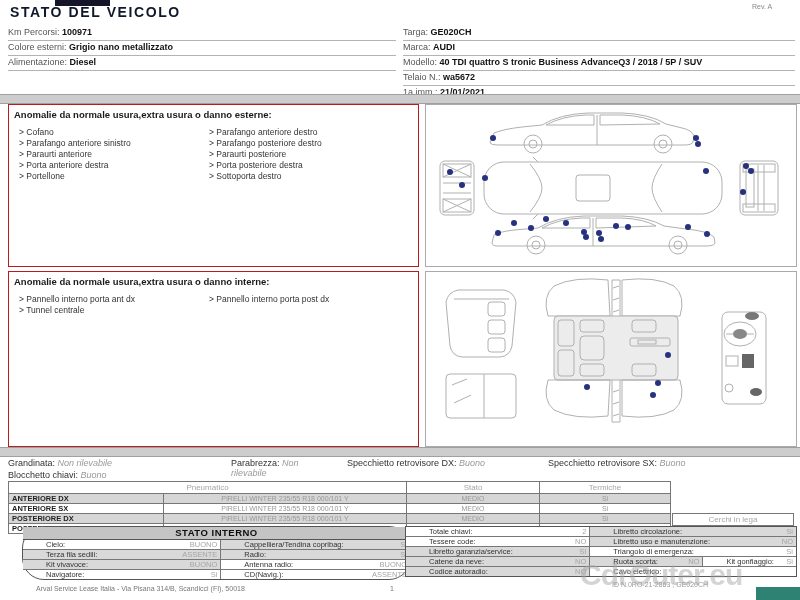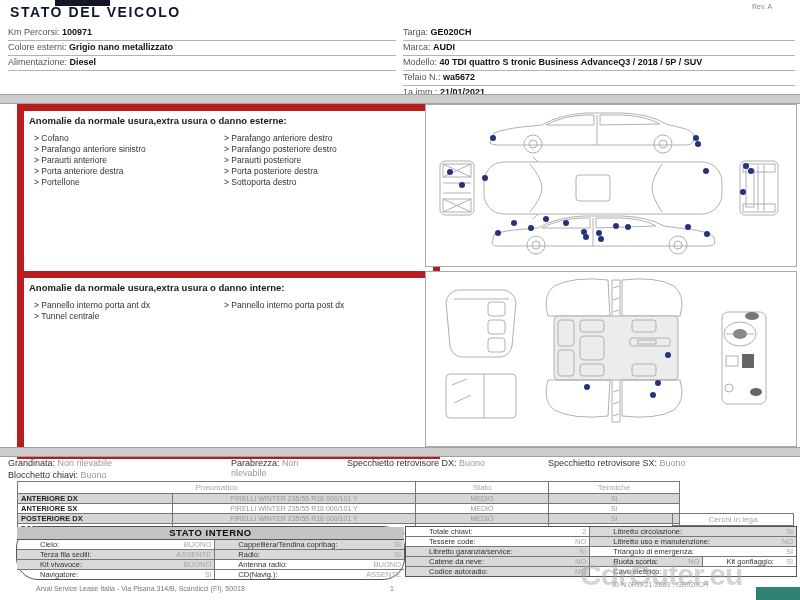--- a/index.html
+++ b/index.html
@@ -14,51 +14,51 @@
   .info{position:absolute;top:26px;font-size:9px;}
   .info-left{left:8px;width:388px;}
   .info-right{left:403px;width:392px;}
   .irow{border-bottom:1px solid #b3b3b3;padding:1px 0 2px;color:#555;line-height:11px;}
   .irow b{color:#111;}
   
   .band{position:absolute;left:0;width:800px;height:8px;background:#cdcdcd;
         border-top:1px solid #a0a0a0;border-bottom:1px solid #a0a0a0;}
   #band1{top:94px;} #band2{top:447px;}
   
-  .abox{position:absolute;left:17px;width:409px;border:7px solid #b91c1c;background:#fff;}
+  .abox{position:absolute;left:8px;width:409px;border:1px solid #b91c1c;background:#fff;}
   #ext-abox{top:104px;height:161px;} #int-abox{top:271px;height:174px;}
   .atitle{font-size:9.5px;font-weight:bold;color:#1a1a1a;padding:4px 5px 2px;}
   .alist{position:absolute;top:22px;font-size:8.5px;color:#333;line-height:11px;}
   .alist.l{left:10px;} .alist.r{left:200px;}
   .aitem::before{content:"> ";color:#333;}
   
   .dbox{position:absolute;left:425px;width:370px;border:1px solid #aaa;background:#fff;}
   #ext-dbox{top:104px;height:161px;} #int-dbox{top:271px;height:174px;}
   svg{display:block;}
   
   .chk{position:absolute;font-size:9px;line-height:10px;}
-  .clbl{color:#333;text-align:center;} .cval{color:#999;}
+  .clbl{color:#333;text-align:center;} .cval{color:#999;font-style:italic;}
   
   table{border-collapse:collapse;}
-  .tires{position:absolute;top:481px;left:17px;}
+  .tires{position:absolute;top:481px;left:8px;}
   .tires th,.tires td{border:1px solid #777;padding:0 3px;}
   .tires th{font-size:8px;font-weight:normal;color:#a6a6a6;height:11px;}
   .tires td{font-size:7px;height:8px;}
   td.pos{font-weight:bold;color:#222;font-size:7.5px;width:148px;}
   td.spec{color:#999;text-align:center;width:236px;}
   td.stato{color:#999;text-align:center;width:126px;}
   td.term{color:#999;text-align:center;width:124px;}
   tr.shade{background:#d6d6d6;}
   .cerchi{position:absolute;top:481px;left:672px;margin-top:32px;}
   .cerchi th,.cerchi td{border:1px solid #777;padding:0 2px;}
   .cerchi th{font-size:8px;font-weight:normal;color:#a6a6a6;height:11px;}
   .cerchi td{font-size:6.5px;color:#8c8c8c;text-align:center;width:116px;height:8px;}
   
   .btable{position:absolute;top:526px;border:1px solid #555;background:#fff;}
-  #si-table{left:16px;width:387px;border-radius:22px;} #doc-table{left:405px;width:390px;}
+  #si-table{left:22px;width:387px;border-radius:22px;} #doc-table{left:405px;width:390px;}
   .bheader{background:#c4c4c4;border-bottom:1px solid #555;font-size:9.5px;font-weight:bold;
            text-align:center;color:#0d0d0d;height:12px;line-height:12px;letter-spacing:.5px;}
   .brow{display:flex;height:9px;}
   .brow + .brow{border-top:1px solid #777;}
   .bcell{display:flex;justify-content:space-between;align-items:center;padding:0 3px;
          border-left:1px solid #777;font-size:7.5px;overflow:hidden;white-space:nowrap;box-sizing:border-box;}
   .bcell:first-child{border-left:none;}
   .blbl{color:#333;margin-left:20px;} .bval{color:#a5a5a5;}
   .sh{background:#d9d9d9;}
   .w51{width:51%;} .w49{width:49%;} .w47{width:47%;} .w53{width:53%;} .w29{width:29%;} .w24{width:24%;}

